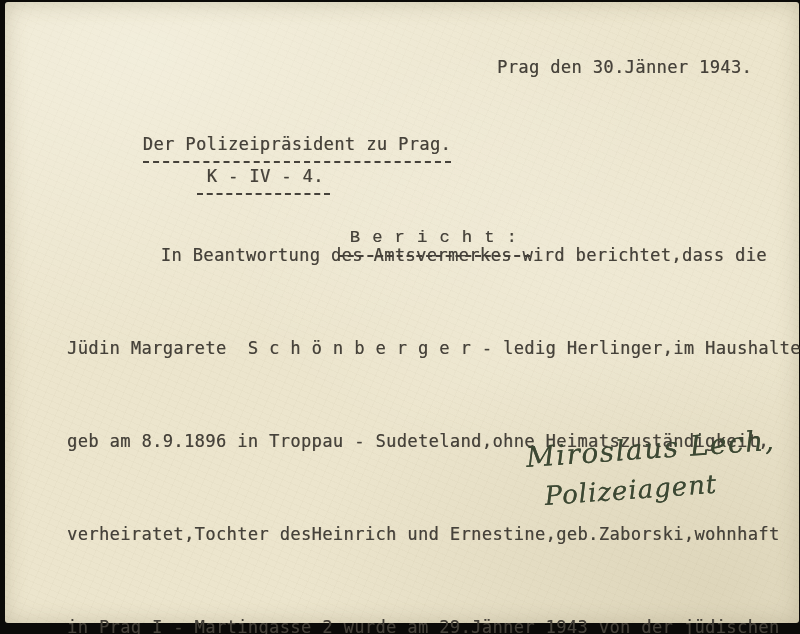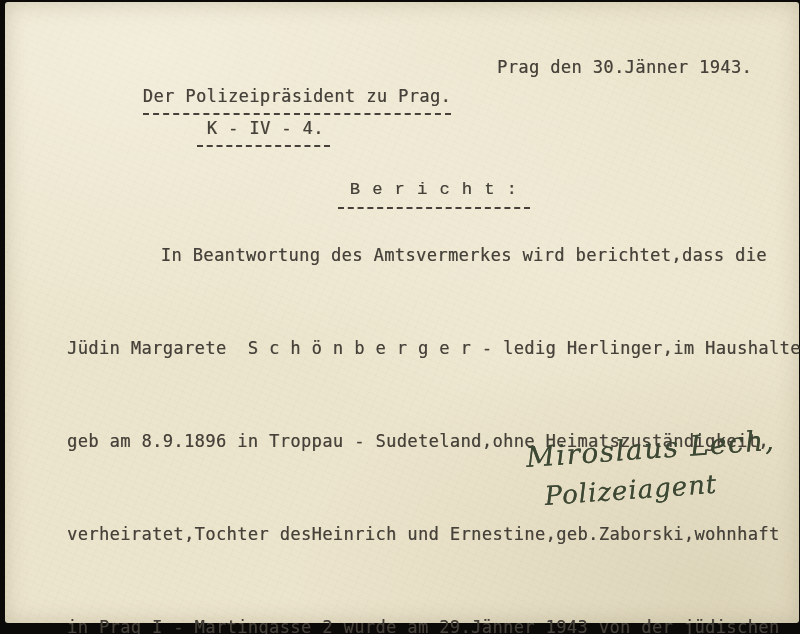--- a/index.html
+++ b/index.html
@@ -18,21 +18,21 @@
       repeating-linear-gradient(23deg, rgba(140,128,94,0.035) 0 1px, transparent 1px 6px),
       repeating-linear-gradient(-67deg, rgba(140,128,94,0.03) 0 1px, transparent 1px 9px);
     box-shadow: inset 0 0 22px rgba(120,108,78,0.28);
     border-radius:3px;
   }
   .type{
     position:absolute;color:var(--ink,#45413a);
     font-size:17px;line-height:31px;white-space:pre;letter-spacing:.4px;
     text-shadow:.4px .4px .5px rgba(64,58,46,.55);
   }
-  .u{display:inline-block;border-bottom:2px dashed currentColor;padding-bottom:1px;}
+  .u{display:inline-block;border-bottom:2px dashed currentColor;padding-bottom:1px;margin-top:48px;}
   .sender{left:74px;top:48px;}
   .department{left:128px;top:80px;text-align:center;}
   .department .u{padding-left:10px;padding-right:6px;}
   .fileref{left:60px;top:103px;color:#6e695a;text-shadow:.3px .3px .4px rgba(90,84,66,.4);}
   .dateline{left:492px;top:50px;text-align:center;}
   .titleline{left:0;width:100%;top:141px;text-align:center;font-family:Liberation Mono, monospace;}
   .titleline .u{padding:0 12px 2px 12px;letter-spacing:1px;}
   .body{left:62px;top:176px;width:700px;}
   .body .line{height:31px;}
   .body .ind{text-indent:72px;text-align:right;}

